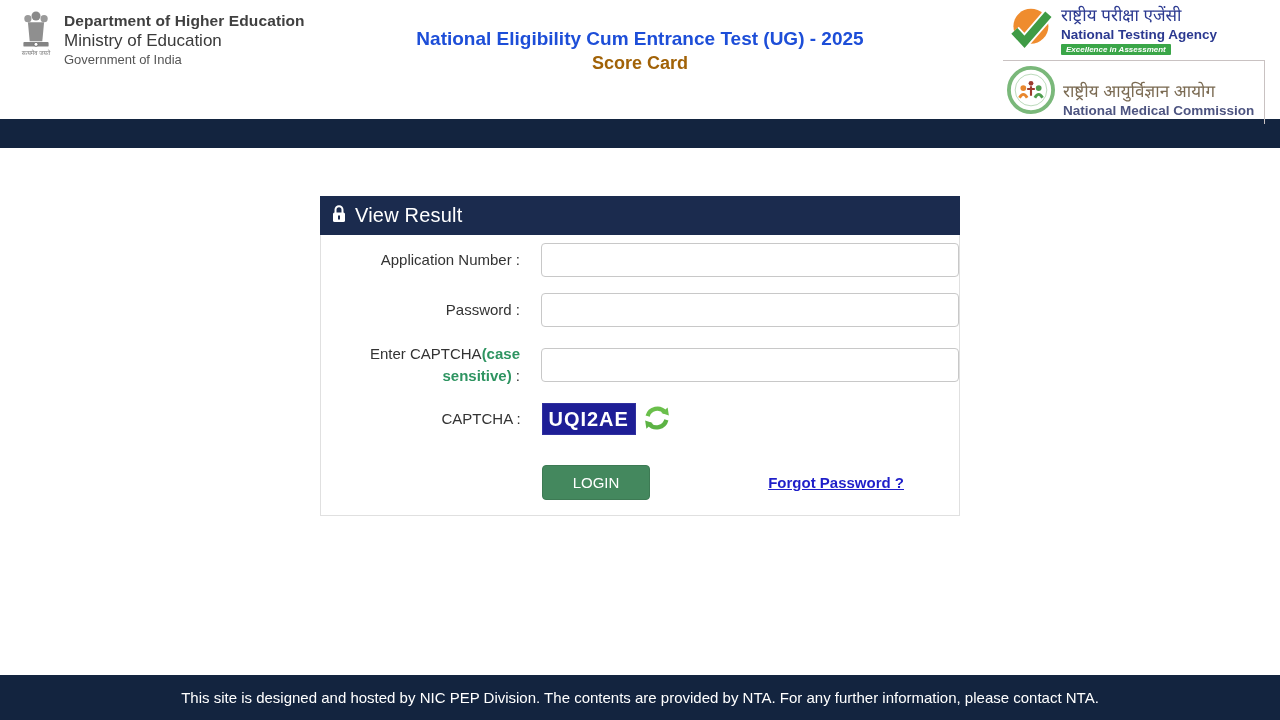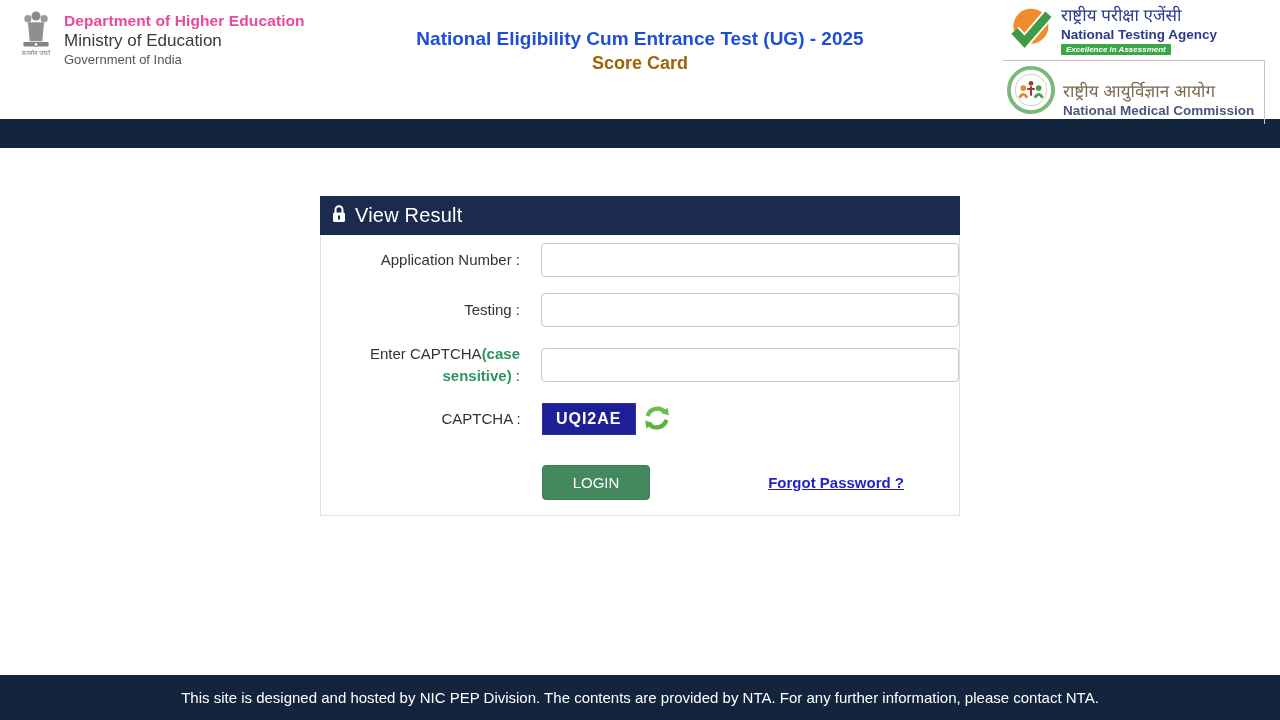--- a/index.html
+++ b/index.html
@@ -11,21 +11,21 @@
     flex-direction:column;
     overflow:hidden;
   }
 
   
   .header { position:relative; height:119px; background:#fff; flex:0 0 auto; }
 
   .gov-block { position:absolute; left:18px; top:8px; display:flex; align-items:flex-start; gap:10px; }
   .emblem { flex:0 0 auto; }
   .gov-text { padding-top:4px; }
-  .gov-line1 { font-size:15.5px; font-weight:bold; color:#ec4899; letter-spacing:.1px; }
+  .gov-line1 { font-size:15.5px; font-weight:bold; color:#404040; letter-spacing:.1px; }
   .gov-line2 { font-size:17px; color:#3a3a3a; margin-top:1px; }
   .gov-line3 { font-size:13px; color:#555; margin-top:1px; }
 
   .title-block { position:absolute; left:0; right:0; top:28px; text-align:center; }
   .title-line1 { font-size:19px; font-weight:bold; color:#1d4ed8; }
   .title-line2 { font-size:18px; font-weight:bold; color:#a16207; margin-top:3px; }
 
   .logos-block { position:absolute; right:15px; top:4px; width:262px; }
   .nta-row { display:flex; align-items:center; gap:8px; padding:2px 4px 4px 4px; }
   .nta-text { display:flex; flex-direction:column; }
@@ -53,21 +53,21 @@
   .form-row { display:flex; align-items:center; margin-bottom:16px; }
   .form-label { width:200px; text-align:right; padding-right:0; font-size:15px; color:#333;
                 line-height:1.45; }
   .label-green { color:#2e9461; font-weight:bold; }
   .form-control { width:418px; margin-left:21px; display:flex; align-items:center; }
   .text-input { width:418px; height:34px; border:1px solid #c8c8c8; border-radius:4px;
                 font-size:15px; padding:0 10px; color:#222; outline:none; background:#fff; }
 
   .captcha-row { margin-top:8px; }
   .captcha-box { width:94px; height:32px; background:#1e1e96; border:1px solid #30309f;
-                 color:#fff; font-size:16px; font-weight:bold; letter-spacing:1px;
+                 color:#fff; font-size:20px; font-weight:bold; letter-spacing:1px;
                  display:flex; align-items:center; justify-content:center;text-align:right; }
   .refresh-btn { background:none; border:none; cursor:pointer; margin-left:6px; padding:0;
                  display:flex; align-items:center; }
 
   .button-row { margin-top:29px; margin-bottom:0; }
   .login-btn { background:#44885e; color:#fff; border:1px solid #3d7a54; border-radius:4px;
                font-size:15px; padding:8px 30px; cursor:pointer; font-family:inherit; }
   .forgot-link { margin-left:auto; margin-right:55px; color:#1f1fc9; font-size:15px;
                  font-weight:bold; text-decoration:underline; cursor:pointer; }
 
@@ -161,21 +161,21 @@
     <div class="panel-body">
 
       <div class="form-row">
         <label class="form-label">Application Number :</label>
         <div class="form-control">
           <input class="text-input" type="text" style="">
         </div>
       </div>
 
       <div class="form-row">
-        <label class="form-label">Testing :</label>
+        <label class="form-label">Password :</label>
         <div class="form-control">
           <input class="text-input" type="password" style="">
         </div>
       </div>
 
       <div class="form-row">
         <label class="form-label"><span>Enter CAPTCHA</span><span class="label-green">(case sensitive)</span><span> :</span></label>
         <div class="form-control">
           <input class="text-input" type="text" style="">
         </div>

